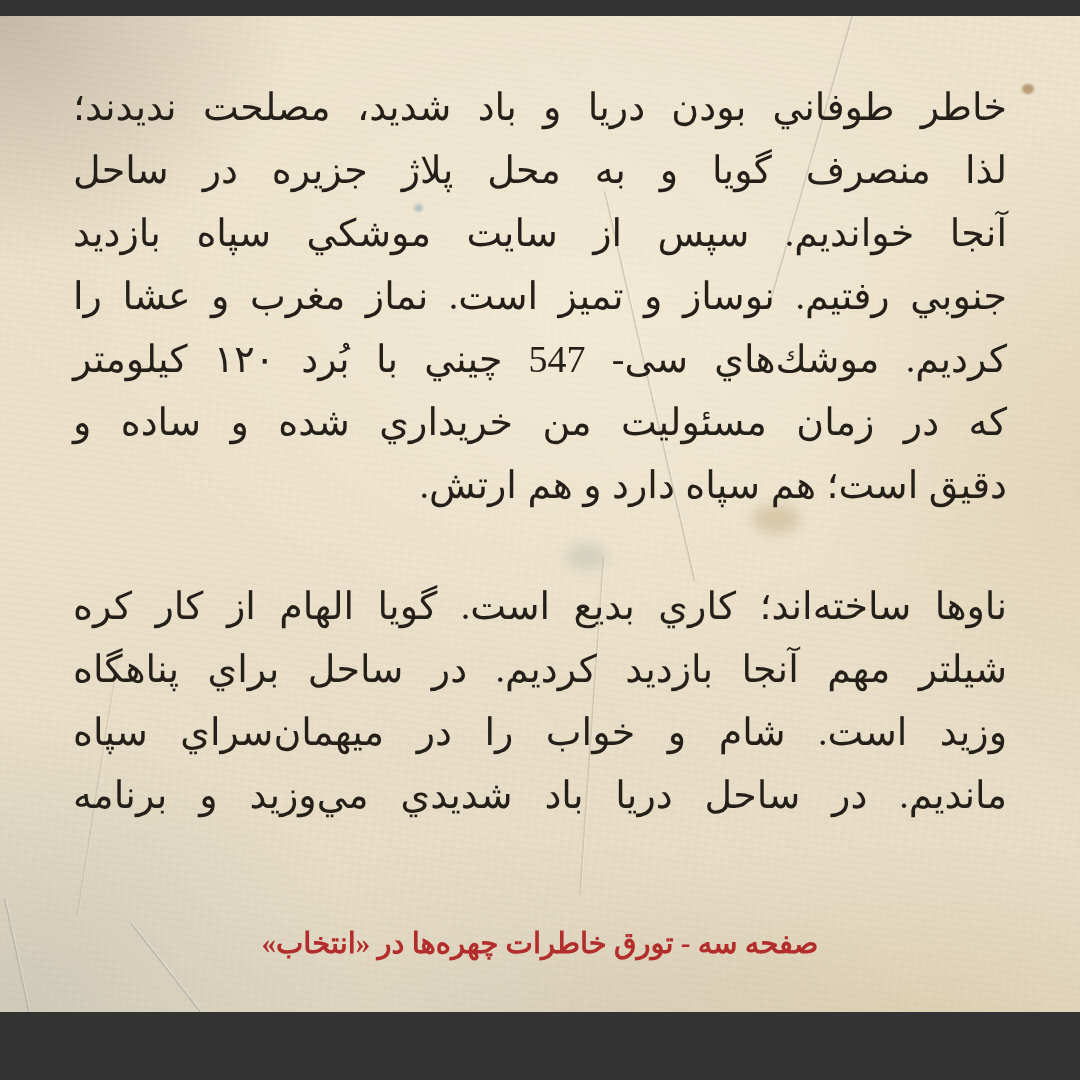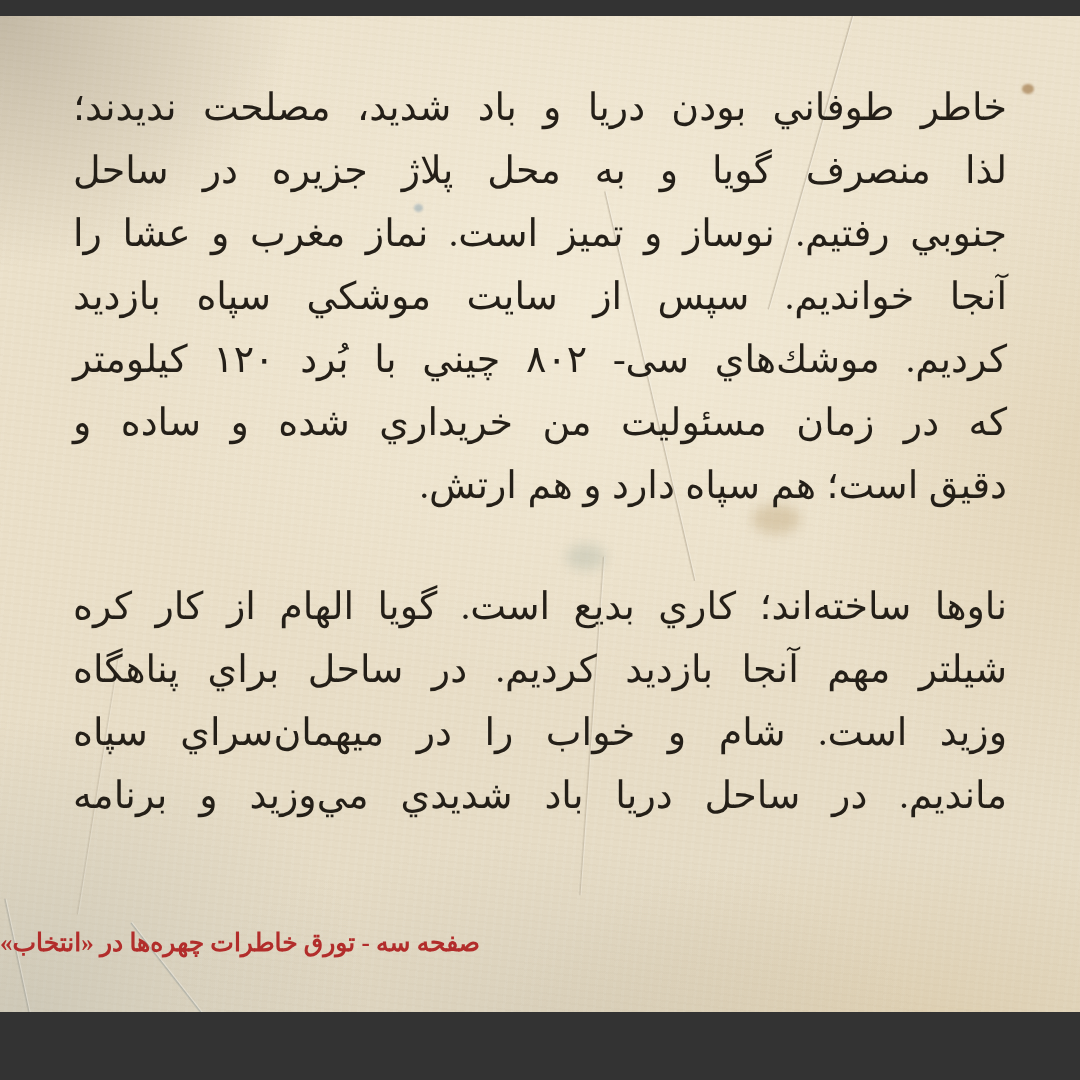--- a/index.html
+++ b/index.html
@@ -77,23 +77,23 @@
   }
   .paragraph-2 {
     margin-top: 58px;
   }
 
   .caption {
     position: absolute;
     left: 0;
     right: 0;
     bottom: 52px;
-    text-align: left;
+    text-align: center;
     color: #b22d2b;
-    font-size: 25px;
+    font-size: 29px;
     font-weight: bold;
     line-height: 34px;
   }
 </style>
 </head>
 <body>
 
 <div class="paper">
 
   <div class="crease c1"></div>
@@ -106,23 +106,23 @@
   <div class="stain s2"></div>
   <div class="stain s3"></div>
   <div class="stain s4"></div>
   <div class="stain s5"></div>
 
   <main class="article">
 
     <section class="paragraph paragraph-1">
       <div class="line">خاطر طوفاني بودن دريا و باد شديد، مصلحت نديدند؛</div>
       <div class="line">لذا منصرف گويا و به محل پلاژ جزيره در ساحل</div>
+      <div class="line">آنجا خوانديم. سپس از سايت موشكي سپاه بازديد</div>
       <div class="line">جنوبي رفتيم. نوساز و تميز است. نماز مغرب و عشا را</div>
-      <div class="line">آنجا خوانديم. سپس از سايت موشكي سپاه بازديد</div>
-      <div class="line">كرديم. موشك‌هاي سی- ۸۰۲ چيني با بُرد ۱۲۰ كيلومتر</div>
+      <div class="line">كرديم. موشك‌هاي سی- 547 چيني با بُرد ۱۲۰ كيلومتر</div>
       <div class="line">كه در زمان مسئوليت من خريداري شده و ساده و</div>
       <div class="line para-end">دقيق است؛ هم سپاه دارد و هم ارتش.</div>
     </section>
 
     <section class="paragraph paragraph-2">
       <div class="line">ناوها ساخته‌اند؛ كاري بديع است. گويا الهام از كار كره</div>
       <div class="line">شيلتر مهم آنجا بازديد كرديم. در ساحل براي پناهگاه</div>
       <div class="line">وزيد است. شام و خواب را در ميهمان‌سراي سپاه</div>
       <div class="line">مانديم. در ساحل دريا باد شديدي مي‌وزيد و برنامه</div>
     </section>

